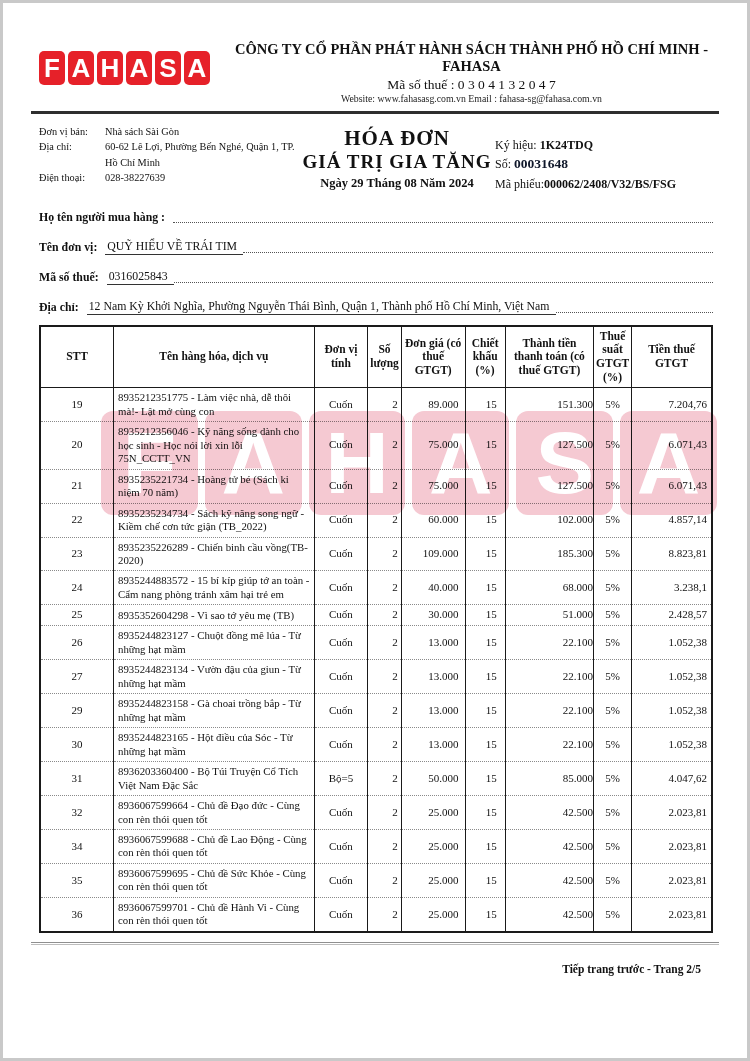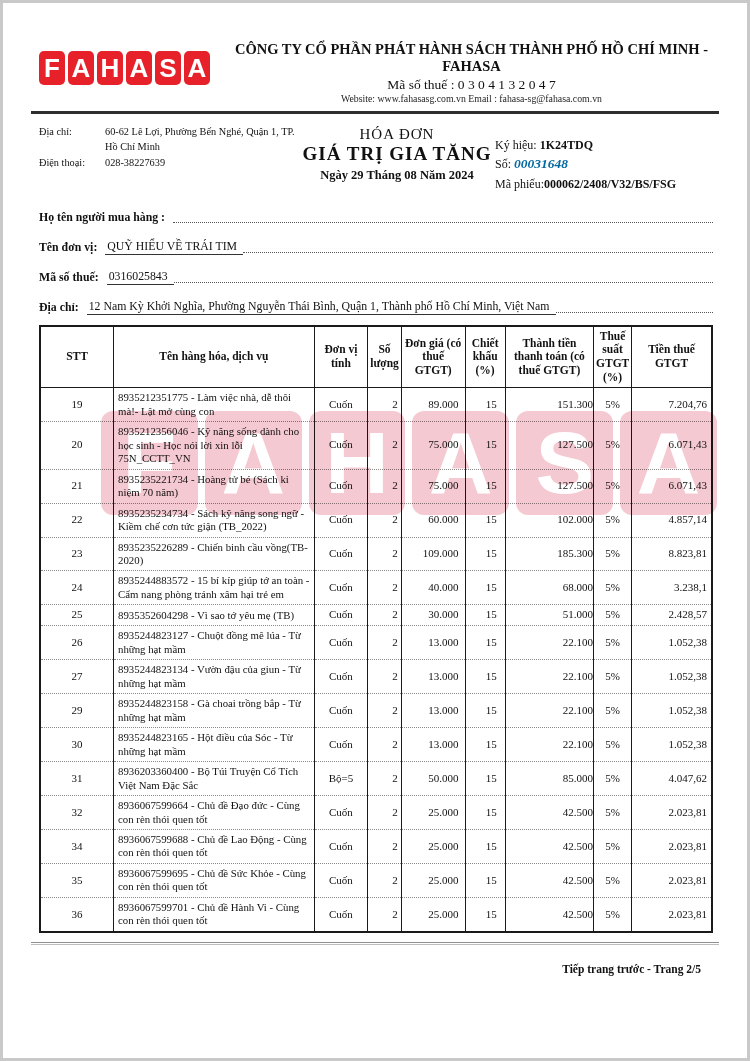--- a/index.html
+++ b/index.html
@@ -28,27 +28,27 @@
   .company-web  { font-size:9.8px; color:#222; }
   .rule-thick { margin:7px 28px 0 28px; border-top:3px solid #2e2e2e; }
 
   
   .info-row { display:flex; padding:10px 34px 0 36px; }
   .seller { width:260px; font-size:10.3px; line-height:1.5; }
   .seller-line { display:flex; }
   .seller-label { width:62px; flex:none; }
   .seller-value { flex:1; padding-left:4px; }
   .title-block { flex:1; text-align:center; padding-top:2px; }
-  .t1 { font-size:15px; font-weight:normal; letter-spacing:1px; }
+  .t1 { font-size:21px; font-weight:bold; letter-spacing:1px; }
   .t2 { font-size:19px; font-weight:bold; letter-spacing:1px; }
   .t-date { font-size:12.5px; font-weight:bold; margin-top:3px; }
   .invoice-meta { width:218px; font-size:12px; padding-top:12px; line-height:1.55; }
   .meta-label { font-weight:normal; }
   .meta-value { font-weight:bold; }
-  .meta-value.red { color:#0369a1; font-size:13.5px;font-style:italic; }
+  .meta-value.red { color:#0f172a; font-size:13.5px; }
 
   
   .buyer { padding:12px 34px 0 36px; font-size:11.8px; }
   .buyer-line { display:flex; align-items:flex-end; margin-top:14px; }
   .buyer-line:first-child { margin-top:4px; }
   .buyer-label { font-weight:bold; white-space:nowrap; padding-right:8px; }
   .buyer-value { border-bottom:1px solid #333; padding:0 6px 0 2px; white-space:nowrap; }
   .leader { flex:1; border-bottom:1.5px dotted #555; margin-bottom:2px; }
 
   
@@ -107,20 +107,24 @@
     <div class="header-right">
       <div class="company-name">CÔNG TY CỔ PHẦN PHÁT HÀNH SÁCH THÀNH PHỐ HỒ CHÍ MINH - FAHASA</div>
       <div class="company-tax"><span>Mã số thuế :</span> <span>0 3 0 4 1 3 2 0 4 7</span></div>
       <div class="company-web">Website: www.fahasasg.com.vn Email : fahasa-sg@fahasa.com.vn</div>
     </div>
   </div>
   <div class="rule-thick"></div>
 
   <div class="info-row">
     <div class="seller">
+      <div class="seller-line">
+        <span class="seller-label">Đơn vị bán:</span>
+        <span class="seller-value">Nhà sách Sài Gòn</span>
+      </div>
       <div class="seller-line">
         <span class="seller-label">Địa chỉ:</span>
         <span class="seller-value">60-62 Lê Lợi, Phường Bến Nghé, Quận 1, TP. Hồ Chí Minh</span>
       </div>
       <div class="seller-line">
         <span class="seller-label">Điện thoại:</span>
         <span class="seller-value">028-38227639</span>
       </div>
     </div>
     <div class="title-block">

